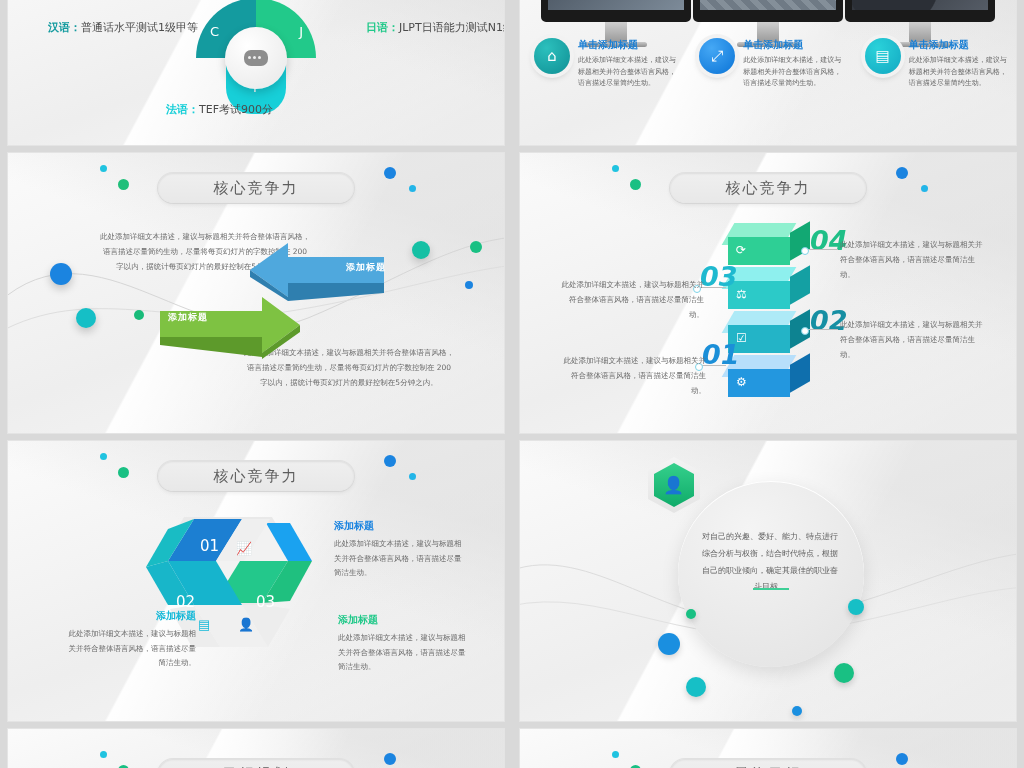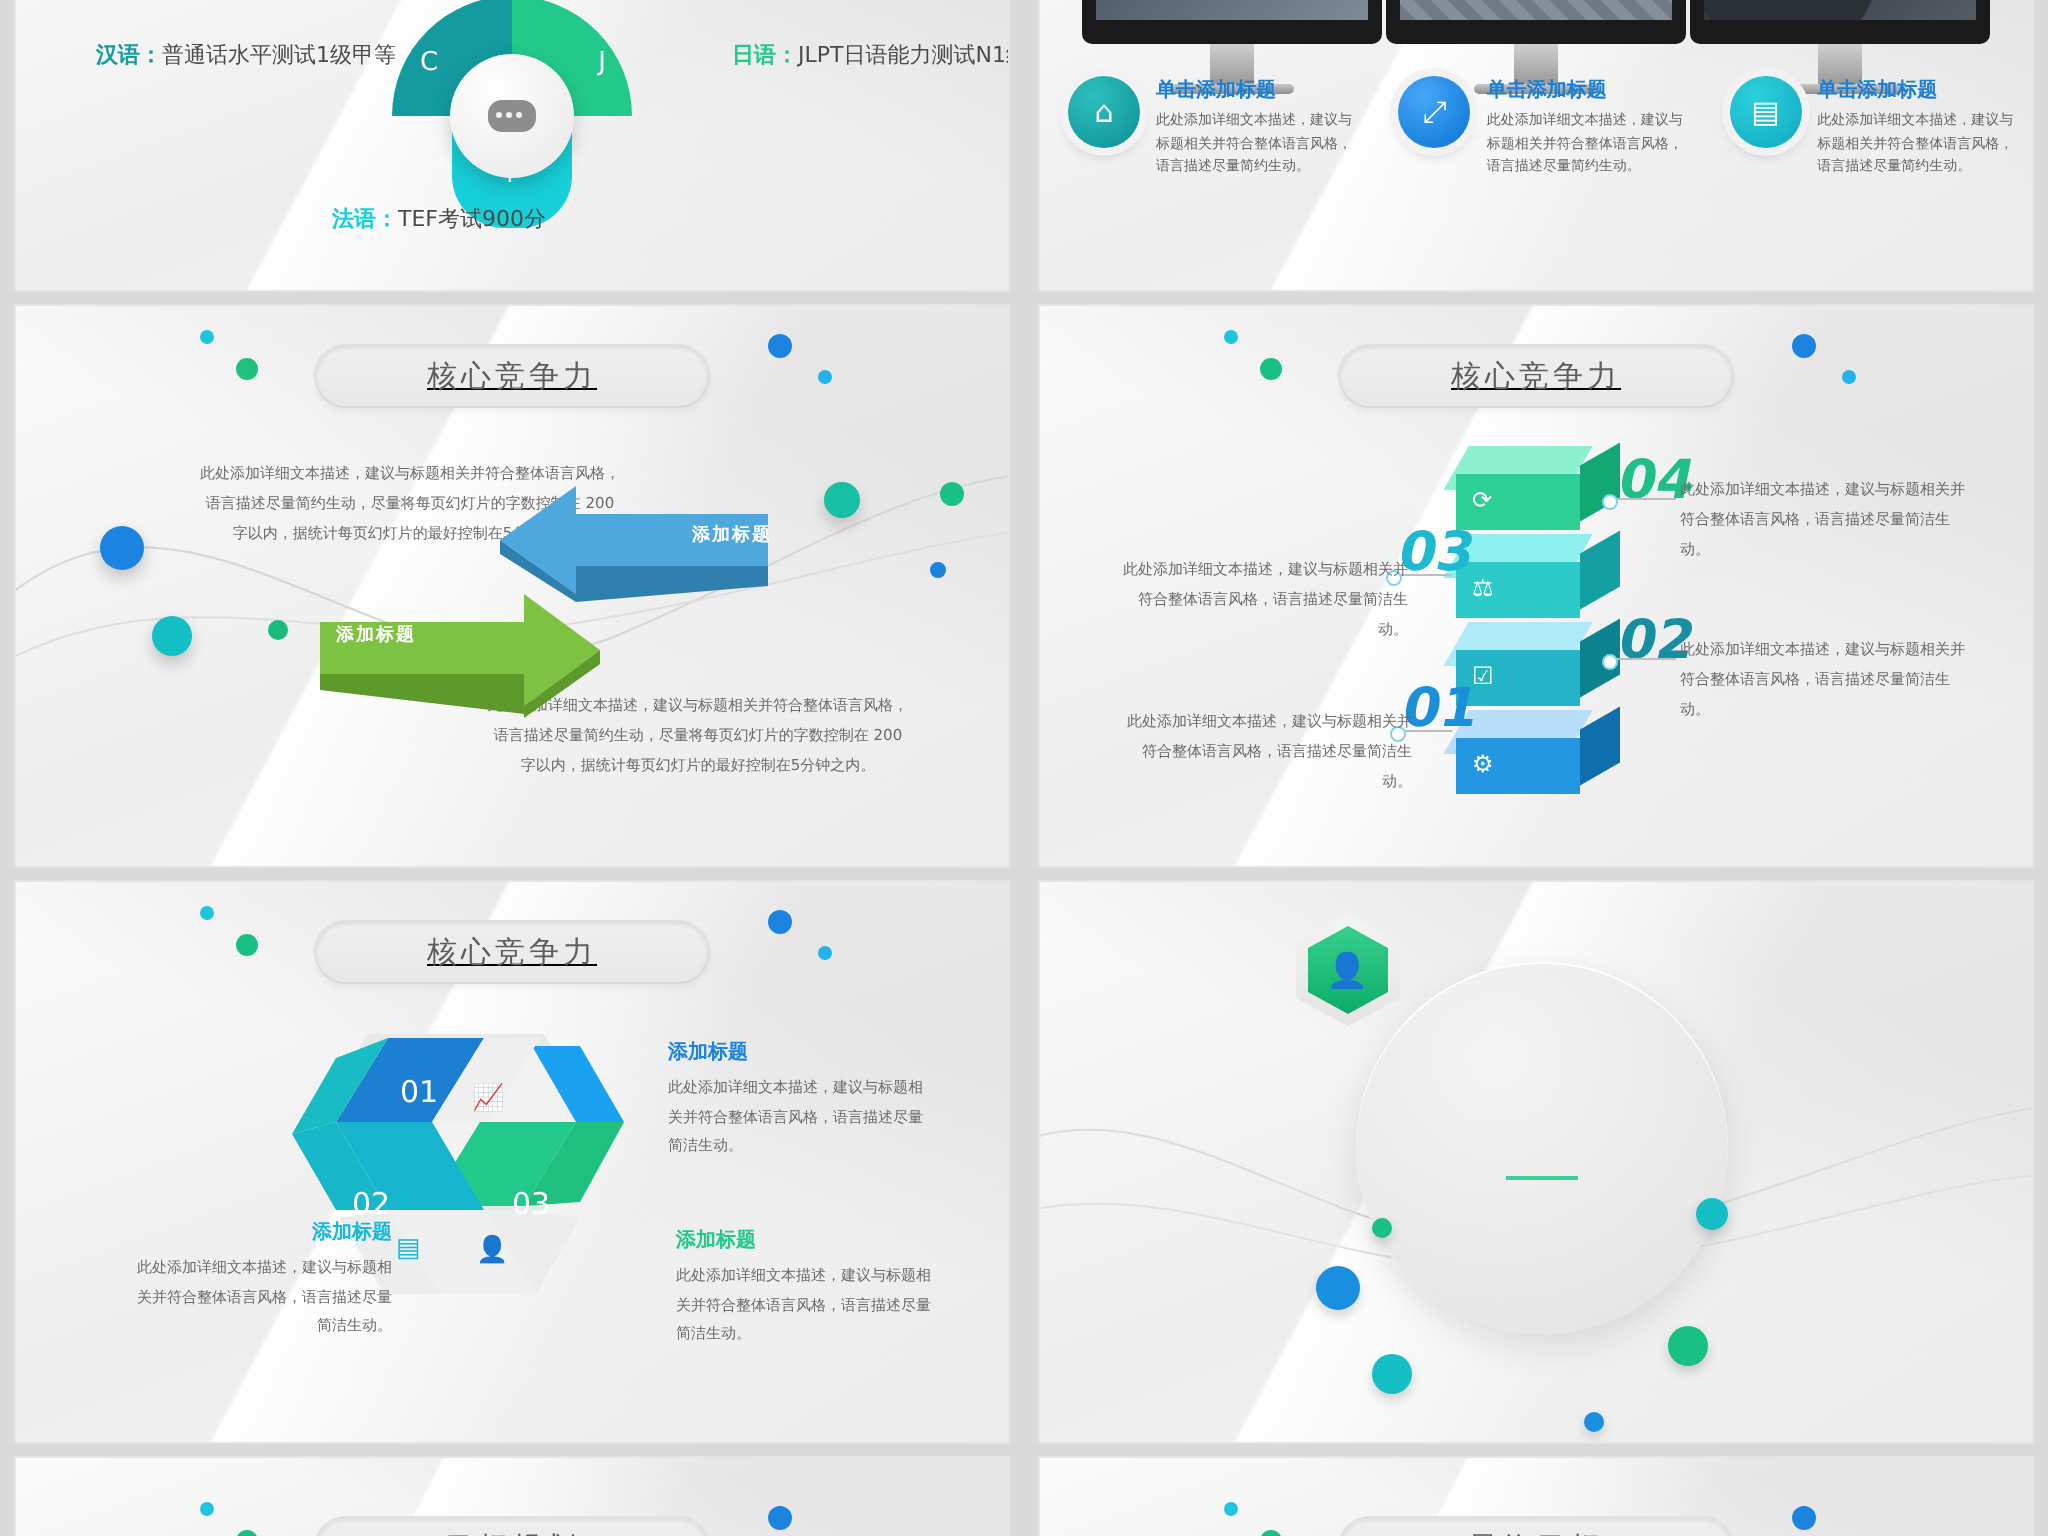--- a/index.html
+++ b/index.html
@@ -31,21 +31,21 @@
 
   
   .r0 { top:-80px; height:225px; }
   .r1 { top:153px; height:280px; }
   .r2 { top:441px; height:280px; }
   .r3 { top:729px; height:120px; }
   .cl { left:8px;  width:496px; }
   .cr { left:520px;width:496px; }
 
   
-  .pill-wrap{ position:absolute; left:50%; transform:translateX(-50%); top:20px; display:flex; align-items:flex-start;text-decoration:underline; }
+  .pill-wrap{ position:absolute; left:50%; transform:translateX(-50%); top:20px; display:flex; align-items:flex-start; }
   .pill{
     width:196px;height:30px;border-radius:16px;
     background:linear-gradient(180deg,#efefef,#e8e8e8);
     box-shadow: inset 0 1px 2px rgba(0,0,0,.08), 0 2px 4px rgba(0,0,0,.07), 0 0 0 1px #e2e2e2;
     display:flex;align-items:center;justify-content:center;
     font-size:15px;color:#5d5d5d;letter-spacing:2px;
   }
   .dot{ border-radius:50%; position:absolute; }
   .dl1{ width:7px;height:7px;background:#20c3e0; left:-58px; top:-8px;}
   .dl2{ width:11px;height:11px;background:#20bf7a; left:-40px; top:6px;}
@@ -401,20 +401,21 @@
   <section class="slide r2 cr">
     <svg class="curve" viewBox="0 0 496 280" preserveAspectRatio="none">
       <path d="M-10,130 C70,100 150,190 250,180 C350,170 430,120 506,112" fill="none" stroke="#dcdcdc" stroke-width="1"></path>
       <path d="M-10,165 C80,145 160,205 270,192 C370,180 440,150 506,146" fill="none" stroke="#e1e1e1" stroke-width="1"></path>
     </svg>
 
     <div class="circ"></div>
     <div class="hexbadge">
       <i>👤</i>
     </div>
+    <div class="cp-body" style="left:182px;">对自己的兴趣、爱好、能力、特点进行综合分析与权衡，结合时代特点，根据自己的职业倾向，确定其最佳的职业奋斗目标。</div>
     <div class="cp-rule" style="left:251px;"></div>
 
     <span class="cdot" style="left:166px;top:168px;width:10px;height:10px;background:#19c083;"></span>
     <span class="cdot" style="left:138px;top:192px;width:22px;height:22px;background:#1a8fe0;"></span>
     <span class="cdot" style="left:166px;top:236px;width:20px;height:20px;background:#16bfc6;"></span>
     <span class="cdot" style="left:328px;top:158px;width:16px;height:16px;background:#16bfc6;"></span>
     <span class="cdot" style="left:314px;top:222px;width:20px;height:20px;background:#19c083;"></span>
     <span class="cdot" style="left:272px;top:265px;width:10px;height:10px;background:#1a8fe0;"></span>
   </section>
 

